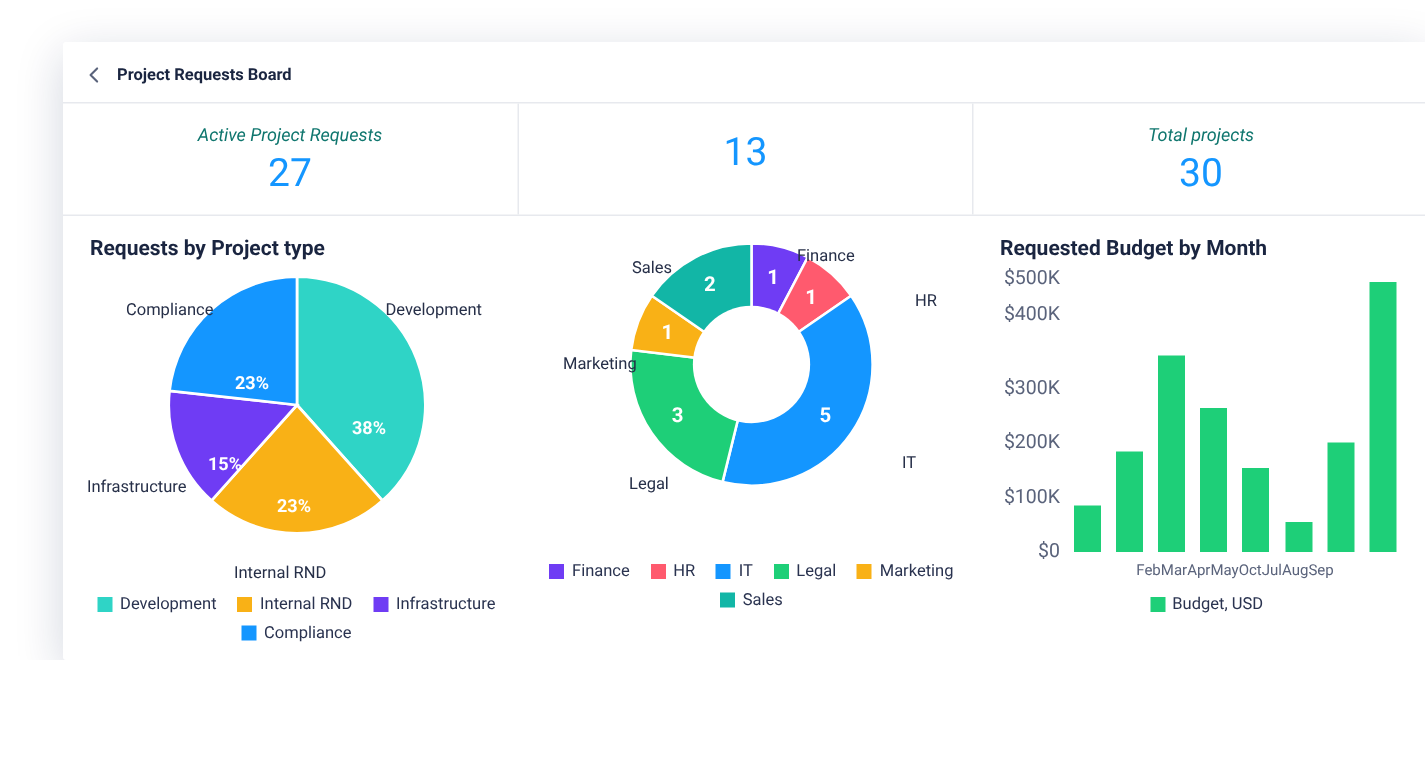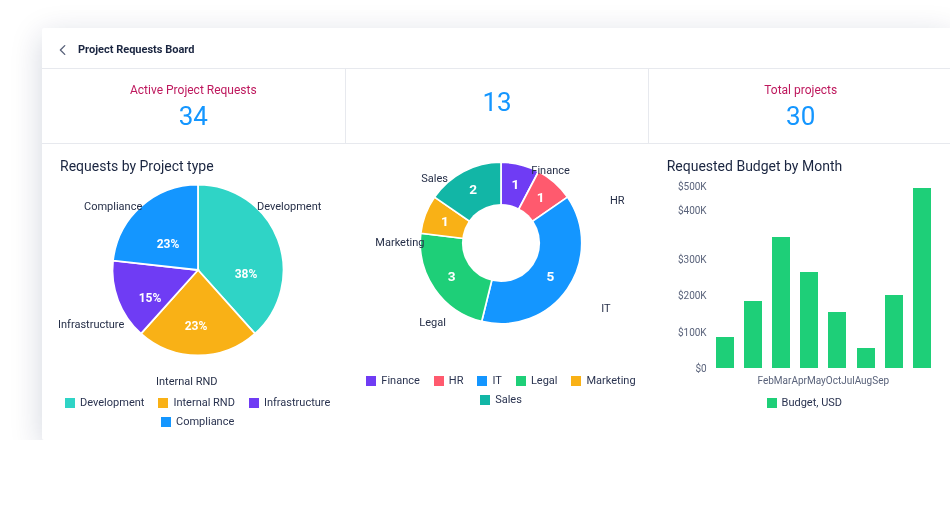--- a/index.html
+++ b/index.html
@@ -24,48 +24,48 @@
     display: flex;
     border-bottom: 1px solid #e7e9ee;
   }
   .kpi {
     flex: 1;
     text-align: center;
     padding: 14px 10px 12px;
     border-right: 1px solid #e7e9ee;
   }
   .kpi:last-child { border-right: none; }
-  .kpi-label { font-size: 12px; color: #be185d; }
+  .kpi-label { font-size: 12px; color: #0f766e; font-style: italic; }
   .kpi-value { font-size: 26px; color: #1496ff; margin-top: 4px; }
   .charts {
     display: flex;
     gap: 0;
   }
   .panel {
     flex: 1;
     padding: 14px 10px 12px 18px;
   }
-  .panel h2 { font-size: 14px; font-weight: 400; color: #1a2540; margin-bottom: 6px; }
+  .panel h2 { font-size: 14px; font-weight: 700; color: #1a2540; margin-bottom: 6px; }
   .chart-area { position: relative; height: 210px; }
   .legend {
     display: flex;
     flex-wrap: wrap;
     justify-content: center;
     gap: 6px 14px;
     font-size: 11px;
     color: #2a3350;
     margin-top: 6px;
   }
   .legend-item { display: flex; align-items: center; gap: 5px; }
   .swatch { width: 10px; height: 10px; }
   .pie-label { position: absolute; font-size: 11px; color: #262f48; white-space: nowrap; }
-  .slice-val { position: absolute; font-size: 12px; font-weight: 700; color: #fff; transform: translate(-50%,-50%); }
+  .slice-val { position: absolute; font-size: 12px; font-weight: 700; color: #fff; transform: translate(-50%,-50%); margin-top: 11px; }
   
   .bar-chart { position: relative; height: 210px; padding: 6px 4px 0 44px; }
-  .y-tick { position: absolute; left: 0; width: 40px; text-align: right; font-size: 10px; color: #5a637b; transform: translateY(-50%); }
+  .y-tick { position: absolute; left: 0; width: 40px; text-align: right; font-size: 13px; color: #5a637b; transform: translateY(-50%); }
   .bars-row { position: absolute; left: 44px; right: 6px; bottom: 22px; top: 6px; display: flex; align-items: flex-end; justify-content: space-around; }
   .bar-col { width: 18px; display: flex; flex-direction: column; align-items: center; }
   .bar { width: 18px; background: #1ecf78; }
   .x-labels { position: absolute; left: 44px; right: 6px; bottom: 4px; display: flex; justify-content: center; font-size: 10px; color: #5a637b; }
   svg.pie { display:block; margin: 0 auto; }
 </style>
 </head>
 <body>
 
 <div class="board">
@@ -75,21 +75,21 @@
       <svg viewBox="0 0 16 16" width="14" height="14">
           <path d="M10 3 L5 8 L10 13" stroke="#5a637b" stroke-width="1.6" fill="none" stroke-linecap="round" stroke-linejoin="round"></path>
         </svg>
     </span>
     <h1>Project Requests Board</h1>
   </div>
 
   <div class="kpis">
     <div class="kpi">
       <div class="kpi-label">Active Project Requests</div>
-      <div class="kpi-value">34</div>
+      <div class="kpi-value">27</div>
     </div>
     <div class="kpi">
       <div class="kpi-value">13</div>
     </div>
     <div class="kpi">
       <div class="kpi-label">Total projects</div>
       <div class="kpi-value">30</div>
     </div>
   </div>
 

